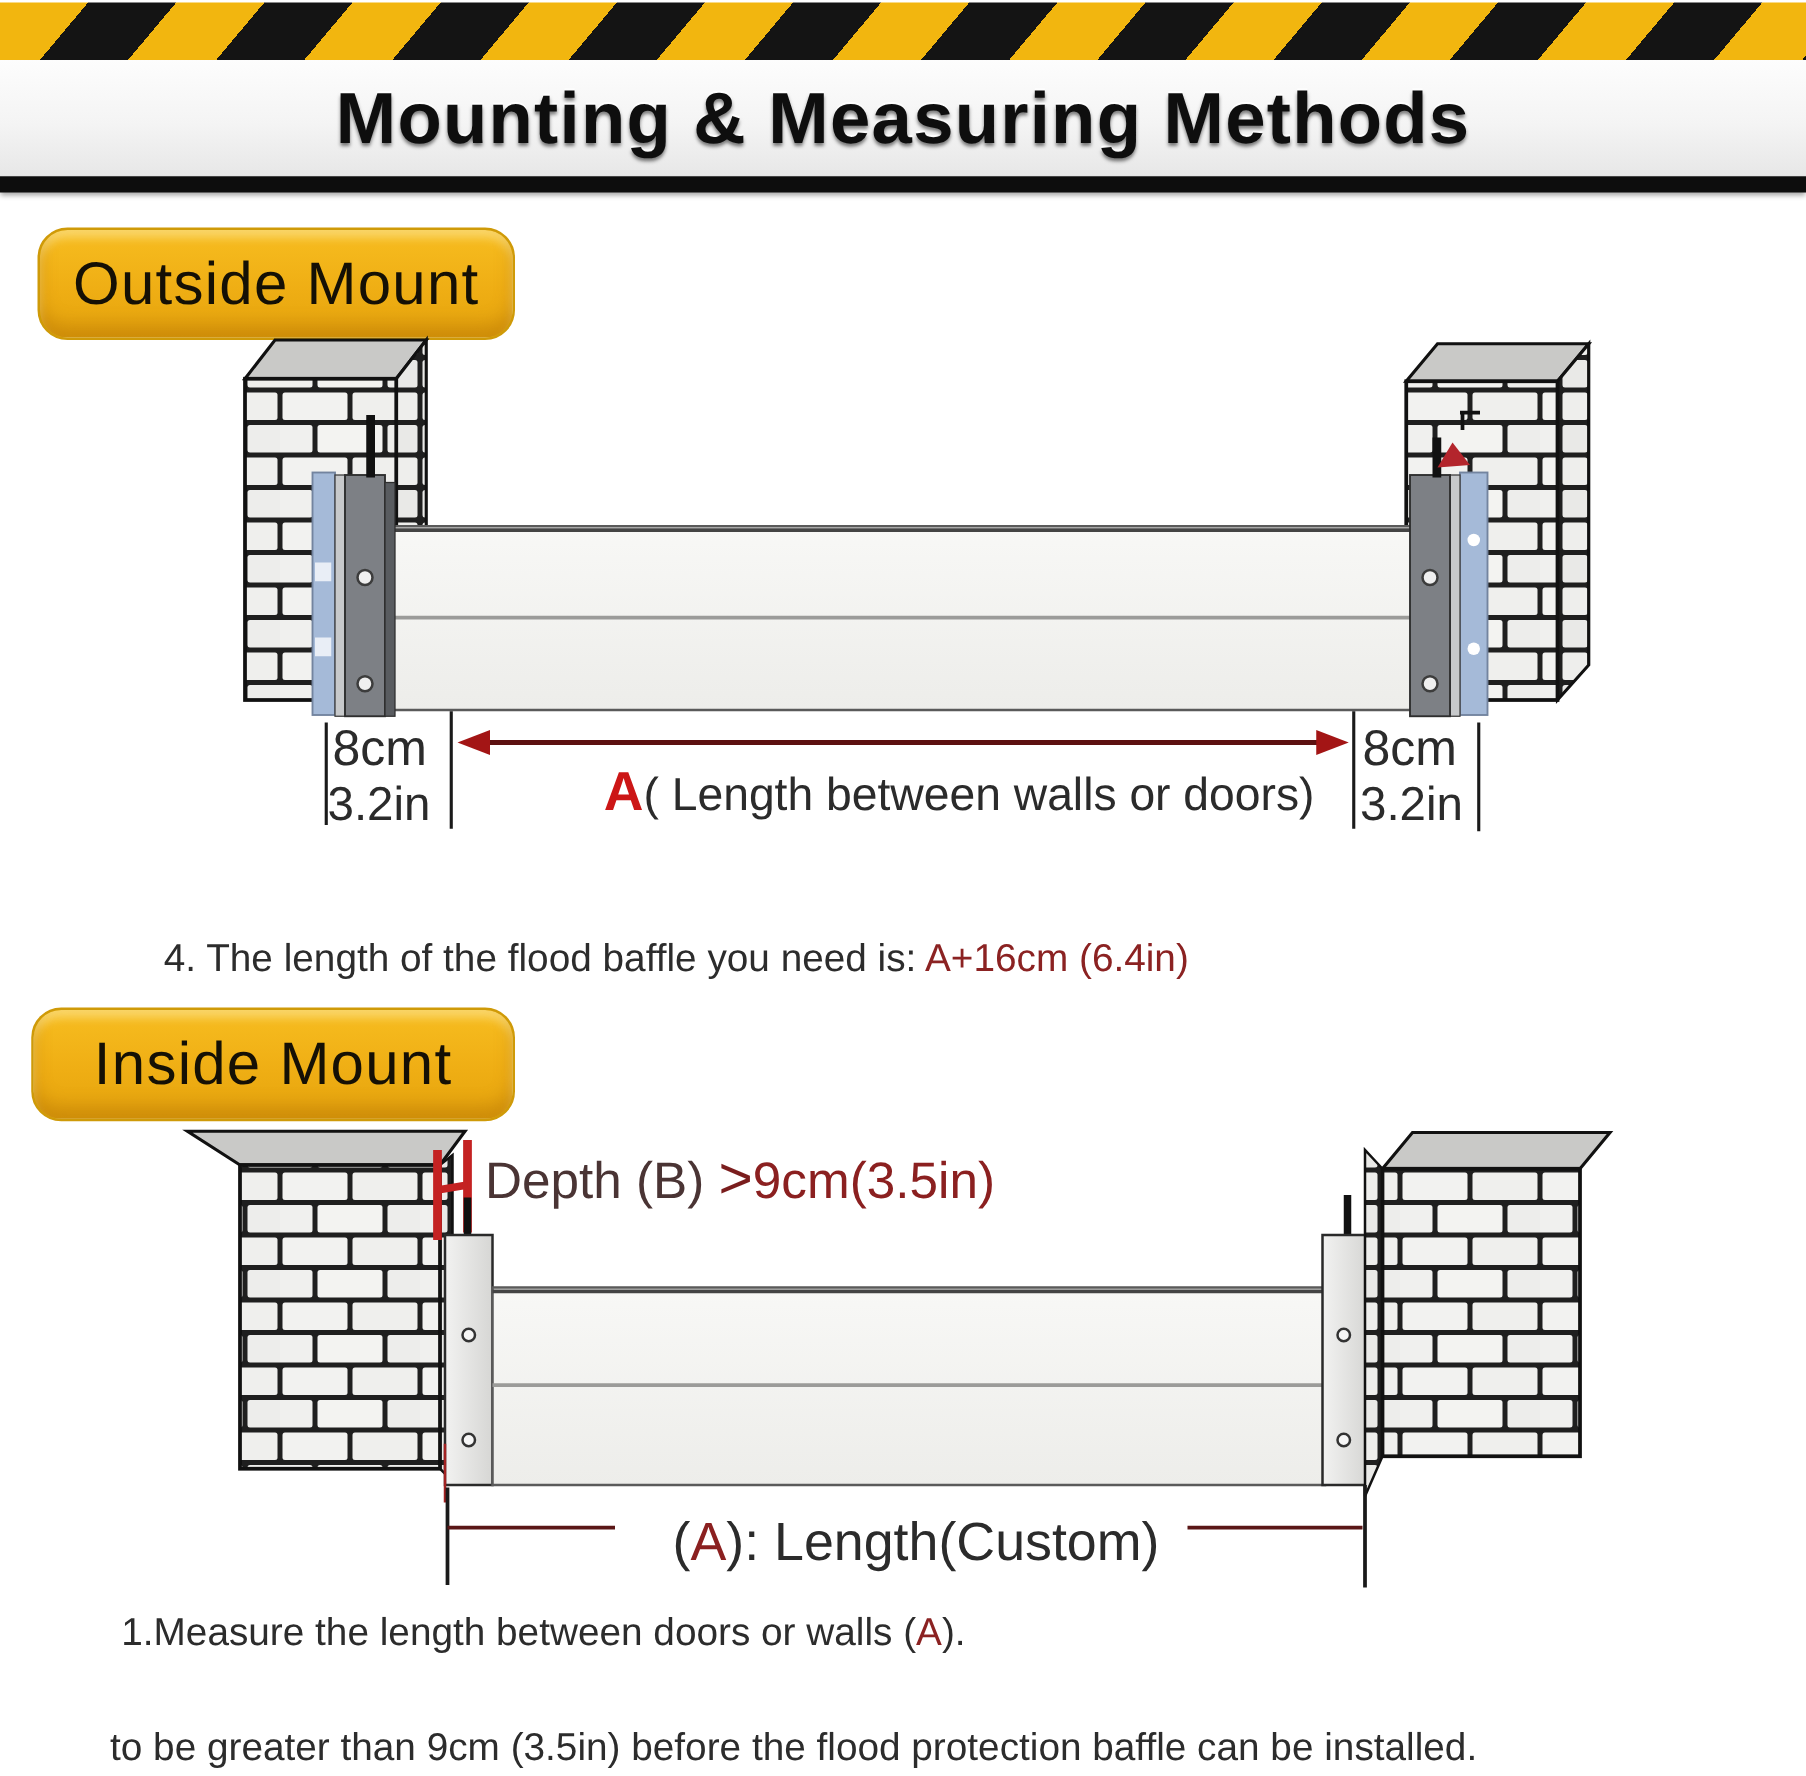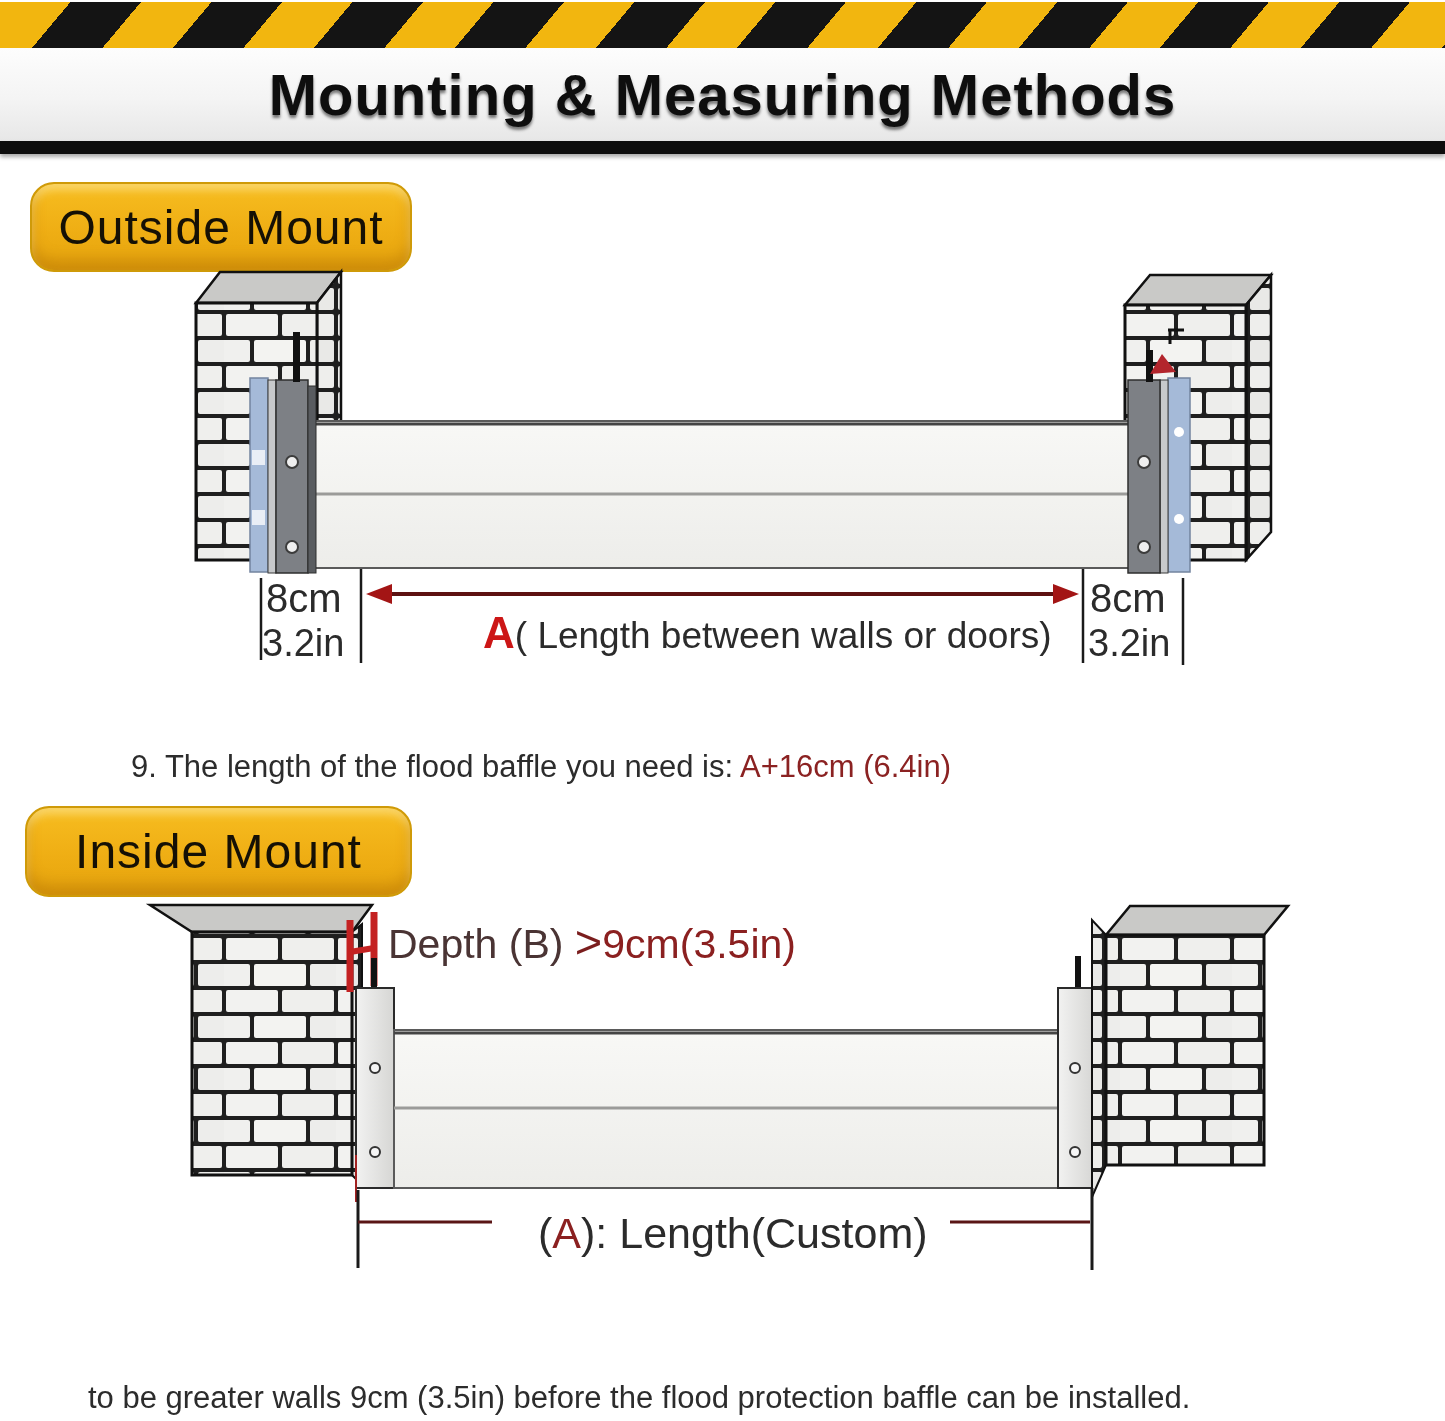--- a/index.html
+++ b/index.html
@@ -144,21 +144,21 @@
 
       <text x="266" y="612" class="t-dim">8cm</text>
       <text x="262" y="656" class="t-dim-small">3.2in</text>
       <text x="1090" y="612" class="t-dim">8cm</text>
       <text x="1088" y="656" class="t-dim-small">3.2in</text>
 
       <text x="483" y="648"><tspan class="t-span-a">A</tspan><tspan class="t-span">( Length between walls or doors)</tspan></text>
     </g>
   </svg>
 
-  <div class="step" style="left:131px;top:749px"><span>9. The length of the flood baffle you need is: </span><span class="red">A+16cm (6.4in)</span></div>
+  <div class="step" style="left:131px;top:749px"><span>4. The length of the flood baffle you need is: </span><span class="red">A+16cm (6.4in)</span></div>
 
   <svg class="diagram" style="top:898px" width="1445" height="382" viewBox="0 898 1445 382">
 
     <g>
       <polygon points="192,932 352,932 372,905 150,905" fill="#c9c9c7" stroke="#111" stroke-width="2.5"></polygon>
       <polygon points="352,932 362,924 362,1185 352,1175" fill="url(#bricksSide)" stroke="#111" stroke-width="2"></polygon>
       <rect x="192" y="932" width="160" height="243" fill="url(#bricks)" stroke="#111" stroke-width="3"></rect>
     </g>
 
     <g stroke="#c42222" fill="none">
@@ -198,15 +198,16 @@
 
     <g>
       <line x1="358" y1="1190" x2="358" y2="1268" stroke="#1a1a1a" stroke-width="3"></line>
       <line x1="1092" y1="1188" x2="1092" y2="1270" stroke="#1a1a1a" stroke-width="3"></line>
       <line x1="358" y1="1222" x2="492" y2="1222" stroke="#5a1616" stroke-width="3"></line>
       <line x1="950" y1="1222" x2="1090" y2="1222" stroke="#5a1616" stroke-width="3"></line>
       <text x="538" y="1248"><tspan class="t-len">(</tspan><tspan class="t-len-a">A</tspan><tspan class="t-len">): Length(Custom)</tspan></text>
     </g>
   </svg>
 
-  <div class="step" style="left:88px;top:1380px"><span>to be greater walls 9cm (3.5in) before the flood protection baffle can be installed.</span></div>
+  <div class="step" style="left:97px;top:1288px"><span>1.Measure the length between doors or walls (</span><span class="red">A</span><span>).</span></div>
+  <div class="step" style="left:88px;top:1380px"><span>to be greater than 9cm (3.5in) before the flood protection baffle can be installed.</span></div>
 
 </div>
 
 </body></html>

